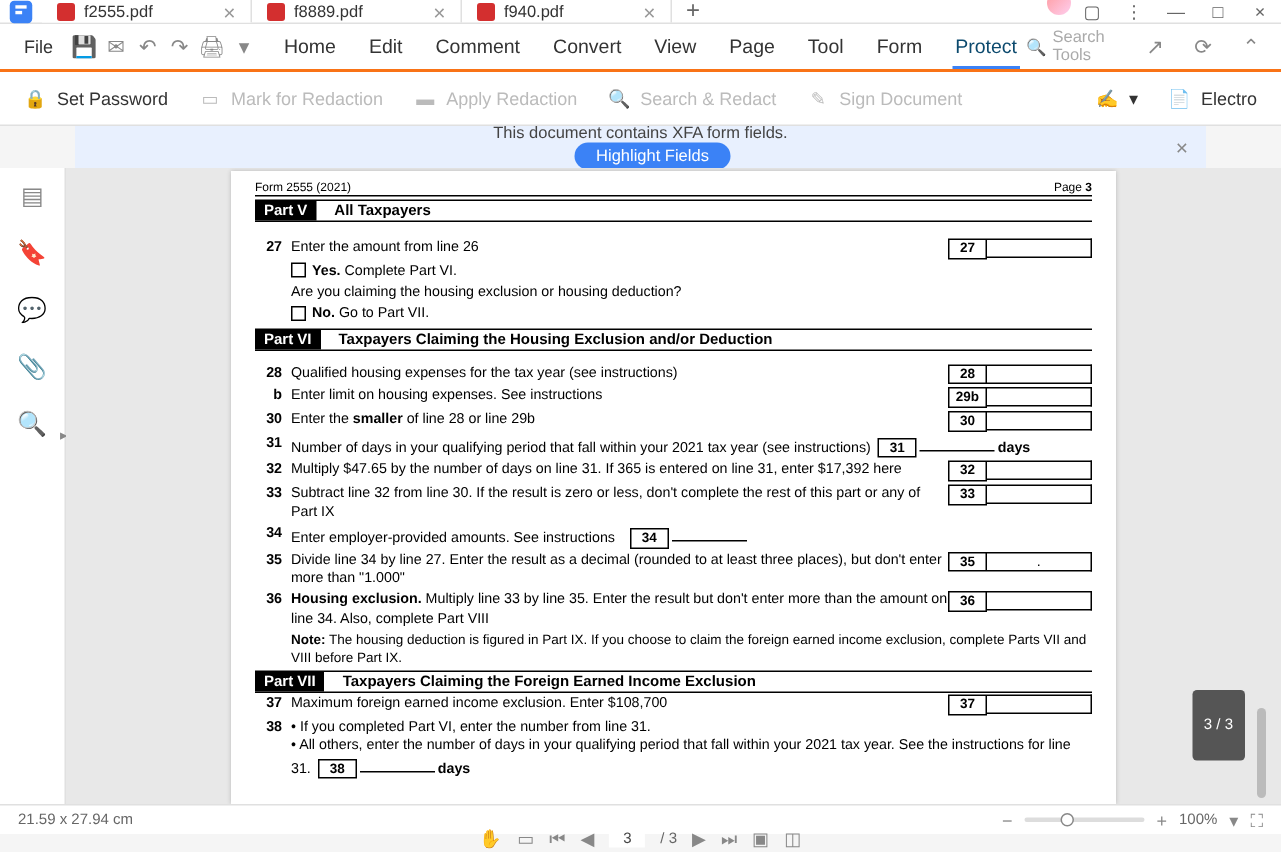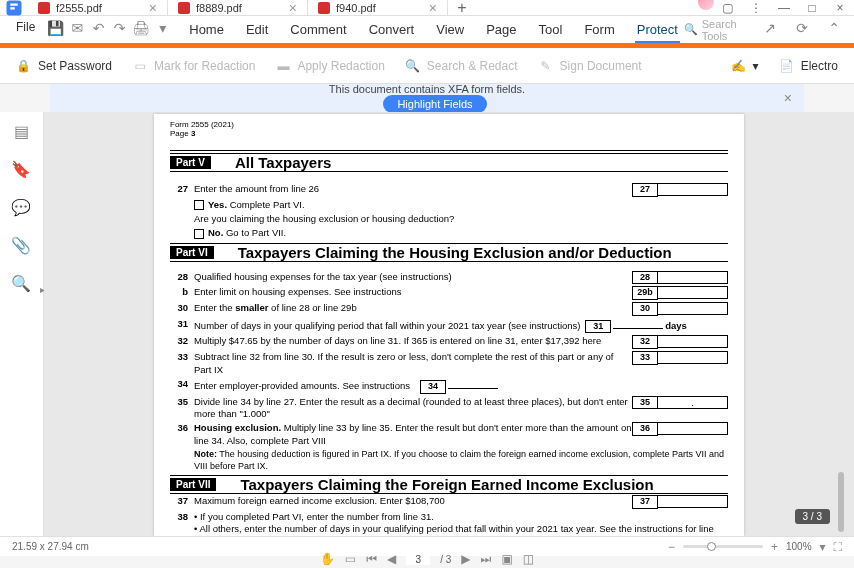--- a/index.html
+++ b/index.html
@@ -11,21 +11,21 @@
 .tabs { display: flex; flex: 1; height: 100%; }
 .tab { display: flex; align-items: center; padding: 0 10px; font-size: 11px; color: #333; border-right: 1px solid #e0e0e0; gap: 6px; min-width: 140px; position: relative; }
 .tab.active { background: #fff; }
 .tab-icon { width: 12px; height: 12px; background: #d32f2f; border-radius: 2px; display: inline-block; }
 .tab-close { color: #999; font-size: 14px; cursor: pointer; margin-left: auto; }
 .tab-add { width: 28px; display: flex; align-items: center; justify-content: center; color: #666; font-size: 16px; }
 .window-controls { display: flex; margin-left: auto; }
 .win-btn { width: 28px; height: 28px; display: flex; align-items: center; justify-content: center; font-size: 12px; color: #666; }
 .badge-icon { width: 16px; height: 16px; border-radius: 50%; background: linear-gradient(135deg,#ff9a9e,#fecfef); display:inline-block; }
 
-.menubar { height: 32px; background: #fff; display: flex; padding: 0 8px; gap: 4px; border-bottom: 5px solid #f97316; }
+.menubar { height: 32px; background: #fff; display: flex; align-items: center; padding: 0 8px; gap: 4px; border-bottom: 2px solid #f97316; }
 .file-menu { font-size: 12px; color: #333; padding: 4px 8px; }
 .menu-icon { width: 24px; height: 24px; display: flex; align-items: center; justify-content: center; color: #888; font-size: 14px; }
 .menu-tabs { display: flex; gap: 18px; margin-left: 12px; }
 .menu-tab { font-size: 13px; color: #333; padding: 6px 2px; cursor: pointer; }
 .menu-tab.active { color: #0c4a6e; border-bottom: 2px solid #3b82f6; font-weight: 500; }
 .search-tools { margin-left: auto; display: flex; align-items: center; gap: 4px; font-size: 11px; color: #aaa; }
 .right-icons { display: flex; gap: 8px; margin-left: 12px; }
 
 .toolbar { height: 36px; background: #fff; display: flex; align-items: center; padding: 0 16px; gap: 20px; border-bottom: 1px solid #e0e0e0; }
 .tool-btn { display: flex; align-items: center; gap: 6px; font-size: 12px; color: #333; }
@@ -37,44 +37,44 @@
 .info-close { position: absolute; right: 12px; color: #888; font-size: 14px; }
 
 .workspace { display: flex; height: calc(100% - 28px - 32px - 36px - 28px - 20px); }
 .left-sidebar { width: 44px; background: #fff; border-right: 1px solid #e0e0e0; display: flex; flex-direction: column; align-items: center; padding-top: 10px; gap: 20px; }
 .sidebar-icon { width: 18px; height: 18px; color: #888; display: flex; align-items: center; justify-content: center; }
 .expand-handle { position: absolute; left: 40px; top: 50%; font-size: 10px; color: #888; }
 .expand-handle-r { position: absolute; right: 4px; top: 50%; font-size: 10px; color: #888; }
 
 .doc-area { flex: 1; background: #e8e8e8; overflow: hidden; position: relative; display: flex; justify-content: center; }
 .page { width: 590px; background: #fff; margin-top: 2px; padding: 6px 16px; font-size: 10px; color: #000; font-family: Arial, sans-serif; overflow: hidden; box-shadow: 0 0 3px rgba(0,0,0,0.2); }
-.page-hdr { display: flex; justify-content: space-between; font-size: 8px; border-bottom: 1px solid #000; padding-bottom: 12px; flex-direction: column; }
+.page-hdr { display: flex; justify-content: space-between; font-size: 8px; border-bottom: 1px solid #000; padding-bottom: 1px; }
 .part-hdr { display: flex; align-items: center; margin-top: 2px; border-top: 1px solid #000; border-bottom: 1px solid #000; }
 .part-label { background: #000; color: #fff; font-weight: bold; padding: 1px 6px; font-size: 10px; }
-.part-title { font-weight: bold; margin-left: 24px; font-size: 15px; }
+.part-title { font-weight: bold; margin-left: 12px; font-size: 10px; }
 .form-row { display: flex; align-items: flex-start; font-size: 9.5px; line-height: 1.3; padding: 1px 0; }
 .line-no { width: 24px; text-align: right; font-weight: bold; padding-right: 6px; flex-shrink: 0; }
 .line-text { flex: 1; }
 .line-box { width: 26px; text-align: center; border: 1px solid #000; font-weight: bold; font-size: 9px; flex-shrink: 0; }
 .line-val { width: 70px; border: 1px solid #000; border-left: none; height: 13px; flex-shrink: 0; }
 .checkbox { display: inline-block; width: 10px; height: 10px; border: 1px solid #000; margin-right: 4px; vertical-align: middle; }
 .inline-box { display: inline-block; width: 26px; border: 1px solid #000; text-align: center; font-weight: bold; margin: 0 2px; font-size: 9px; }
 .inline-val { display: inline-block; width: 50px; border-bottom: 1px solid #000; height: 11px; }
 .days-label { font-weight: bold; margin-left: 2px; }
 .note { font-size: 9px; }
 .highlighted-field { background: #eef; border: 1px solid #99c; display:inline-block; width:130px; height:11px; }
 
 .statusbar { height: 20px; background: #fff; border-top: 1px solid #e0e0e0; display: flex; align-items: center; padding: 0 12px; font-size: 10px; color: #666; }
 .page-controls { position: absolute; left: 50%; transform: translateX(-50%); display: flex; align-items: center; gap: 10px; bottom: 2px; }
 .pc-btn { color: #888; font-size: 12px; }
 .page-input { width: 24px; text-align: center; border: none; font-size: 10px; color: #444; }
 .zoom-controls { margin-left: auto; display: flex; align-items: center; gap: 8px; }
 .zoom-slider { width: 80px; height: 3px; background: #ddd; position: relative; border-radius: 2px; }
 .zoom-thumb { position: absolute; left: 30%; top: -3px; width: 9px; height: 9px; background: #fff; border: 1px solid #888; border-radius: 50%; }
-.page-badge { position: absolute; right: 24px; bottom: 44px; background: #555; color: #fff; font-size: 10px; padding: 2px 8px; border-radius: 3px; }
+.page-badge { position: absolute; right: 24px; bottom: 61px; background: #555; color: #fff; font-size: 10px; padding: 18px 8px; border-radius: 3px; }
 .scrollbar-v { position: absolute; right: 10px; top: 140px; width: 6px; height: 300px; background: transparent; }
 .scrollbar-thumb { width: 6px; height: 60px; background: #bbb; border-radius: 3px; margin-top: 220px; }
 </style>
 </head>
 <body>
 
 <div class="titlebar">
   <div class="app-icon">
     <svg viewBox="0 0 24 24">
         <rect x="2" y="2" width="20" height="20" rx="4" fill="#3b82f6"></rect>

